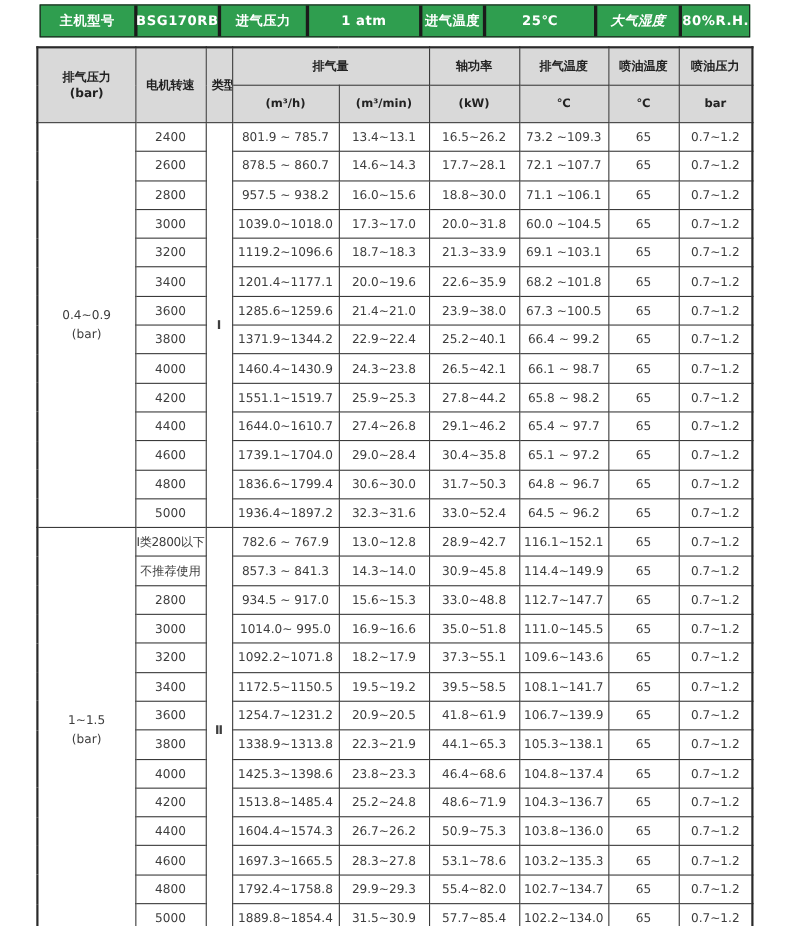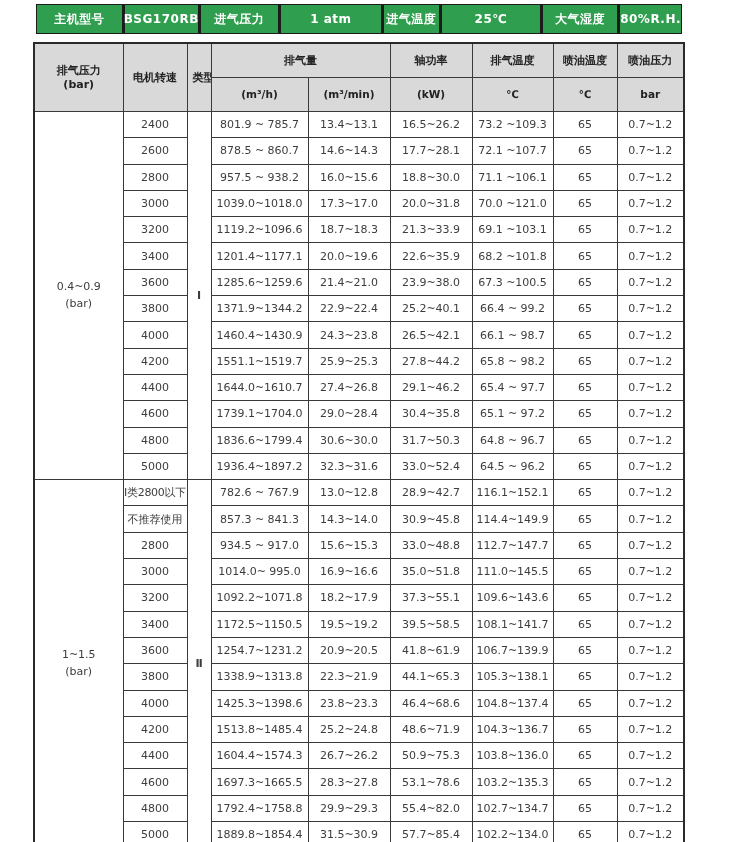--- a/index.html
+++ b/index.html
@@ -14,21 +14,21 @@
     width:646px; height:30px; margin:4px 0 0 36px;
     background:#2f9e4f; border:1px solid #1b1b1b;
   }
   .banner-cell {
     display:flex; align-items:center; justify-content:center;
     color:#ffffff; font-size:12px; font-weight:bold; letter-spacing:.5px;
     border-left:3px solid #1b1b1b; box-sizing:border-box;
   }
   .banner-cell:first-child { border-left:none; }
   .bw1{width:88px;} .bw2{width:76px;} .bw3{width:83px;} .bw4{width:107px;}
-  .bw5{width:60px;} .bw6{width:105px;} .bw7{width:80px;} .bw8{flex:1;}
+  .bw5{width:60px;} .bw6{width:105px;} .bw7{width:80px;font-style:italic;} .bw8{flex:1;}
 
   
   table.spec {
     border-collapse:collapse; table-layout:fixed;
     width:650px; margin:8px 0 0 33px;
     border:2px solid #2a2a2a;
   }
   .spec th, .spec td {
     border:1px solid #3a3a3a; text-align:center; vertical-align:middle;
     padding:0; overflow:hidden; white-space:nowrap;
@@ -130,21 +130,21 @@
         <td>18.8~30.0</td>
         <td>71.1 ~106.1</td>
         <td>65</td>
         <td>0.7~1.2</td>
       </tr>
       <tr>
         <td>3000</td>
         <td>1039.0~1018.0</td>
         <td>17.3~17.0</td>
         <td>20.0~31.8</td>
-        <td>70.0 ~121.0</td>
+        <td>60.0 ~104.5</td>
         <td>65</td>
         <td>0.7~1.2</td>
       </tr>
       <tr>
         <td>3200</td>
         <td>1119.2~1096.6</td>
         <td>18.7~18.3</td>
         <td>21.3~33.9</td>
         <td>69.1 ~103.1</td>
         <td>65</td>

